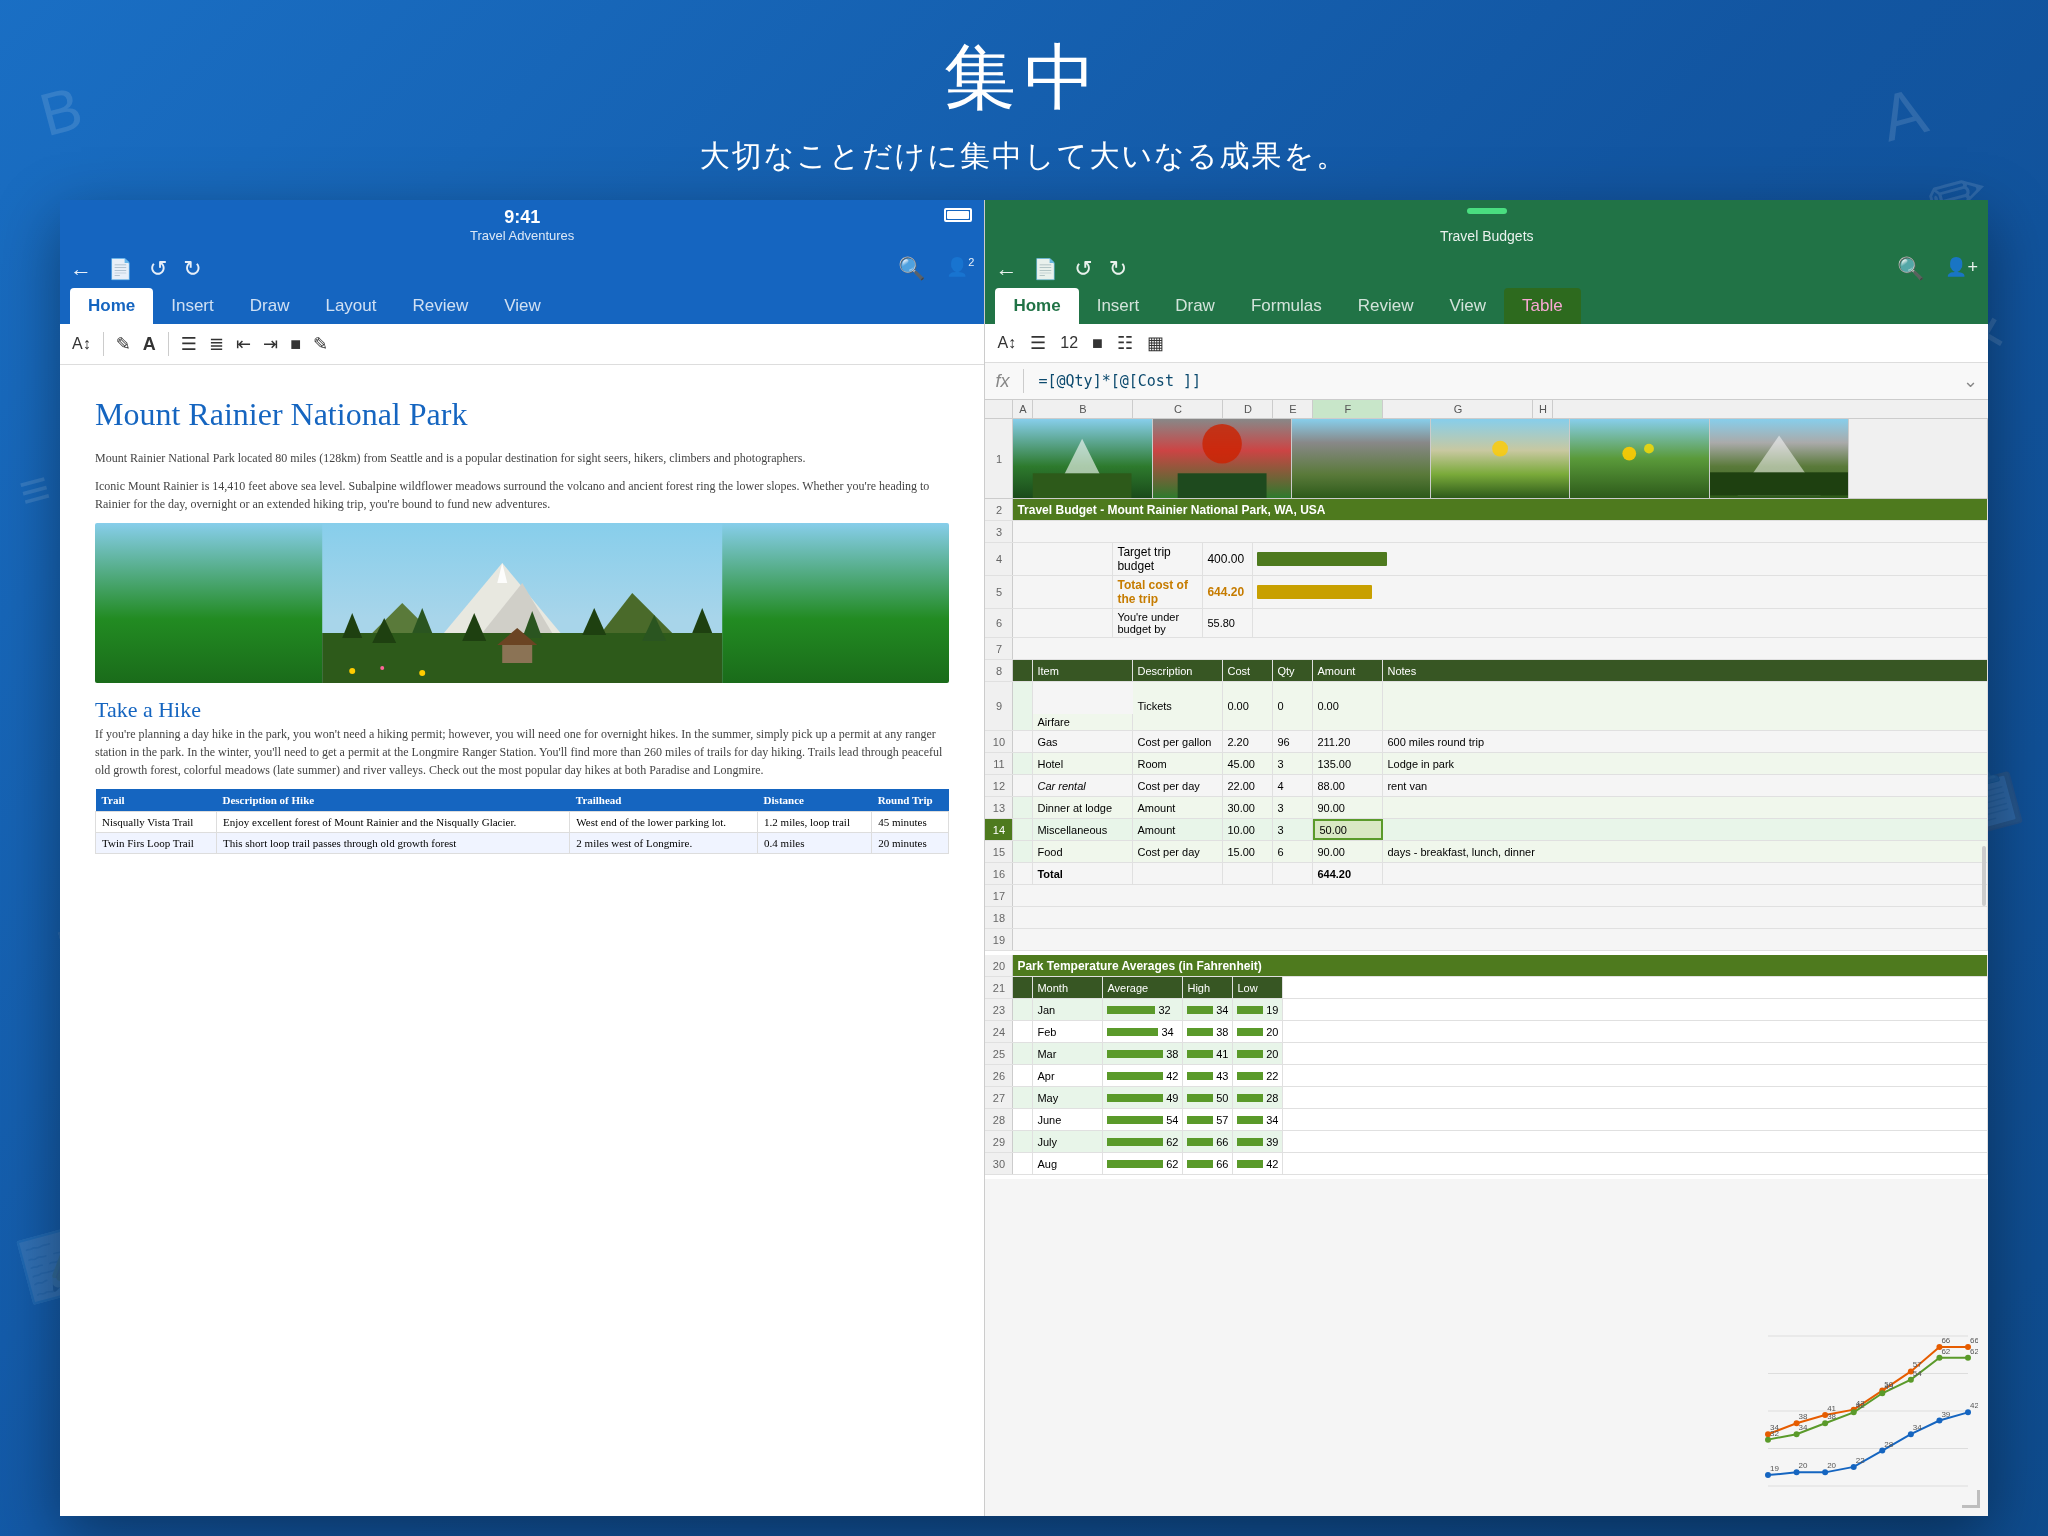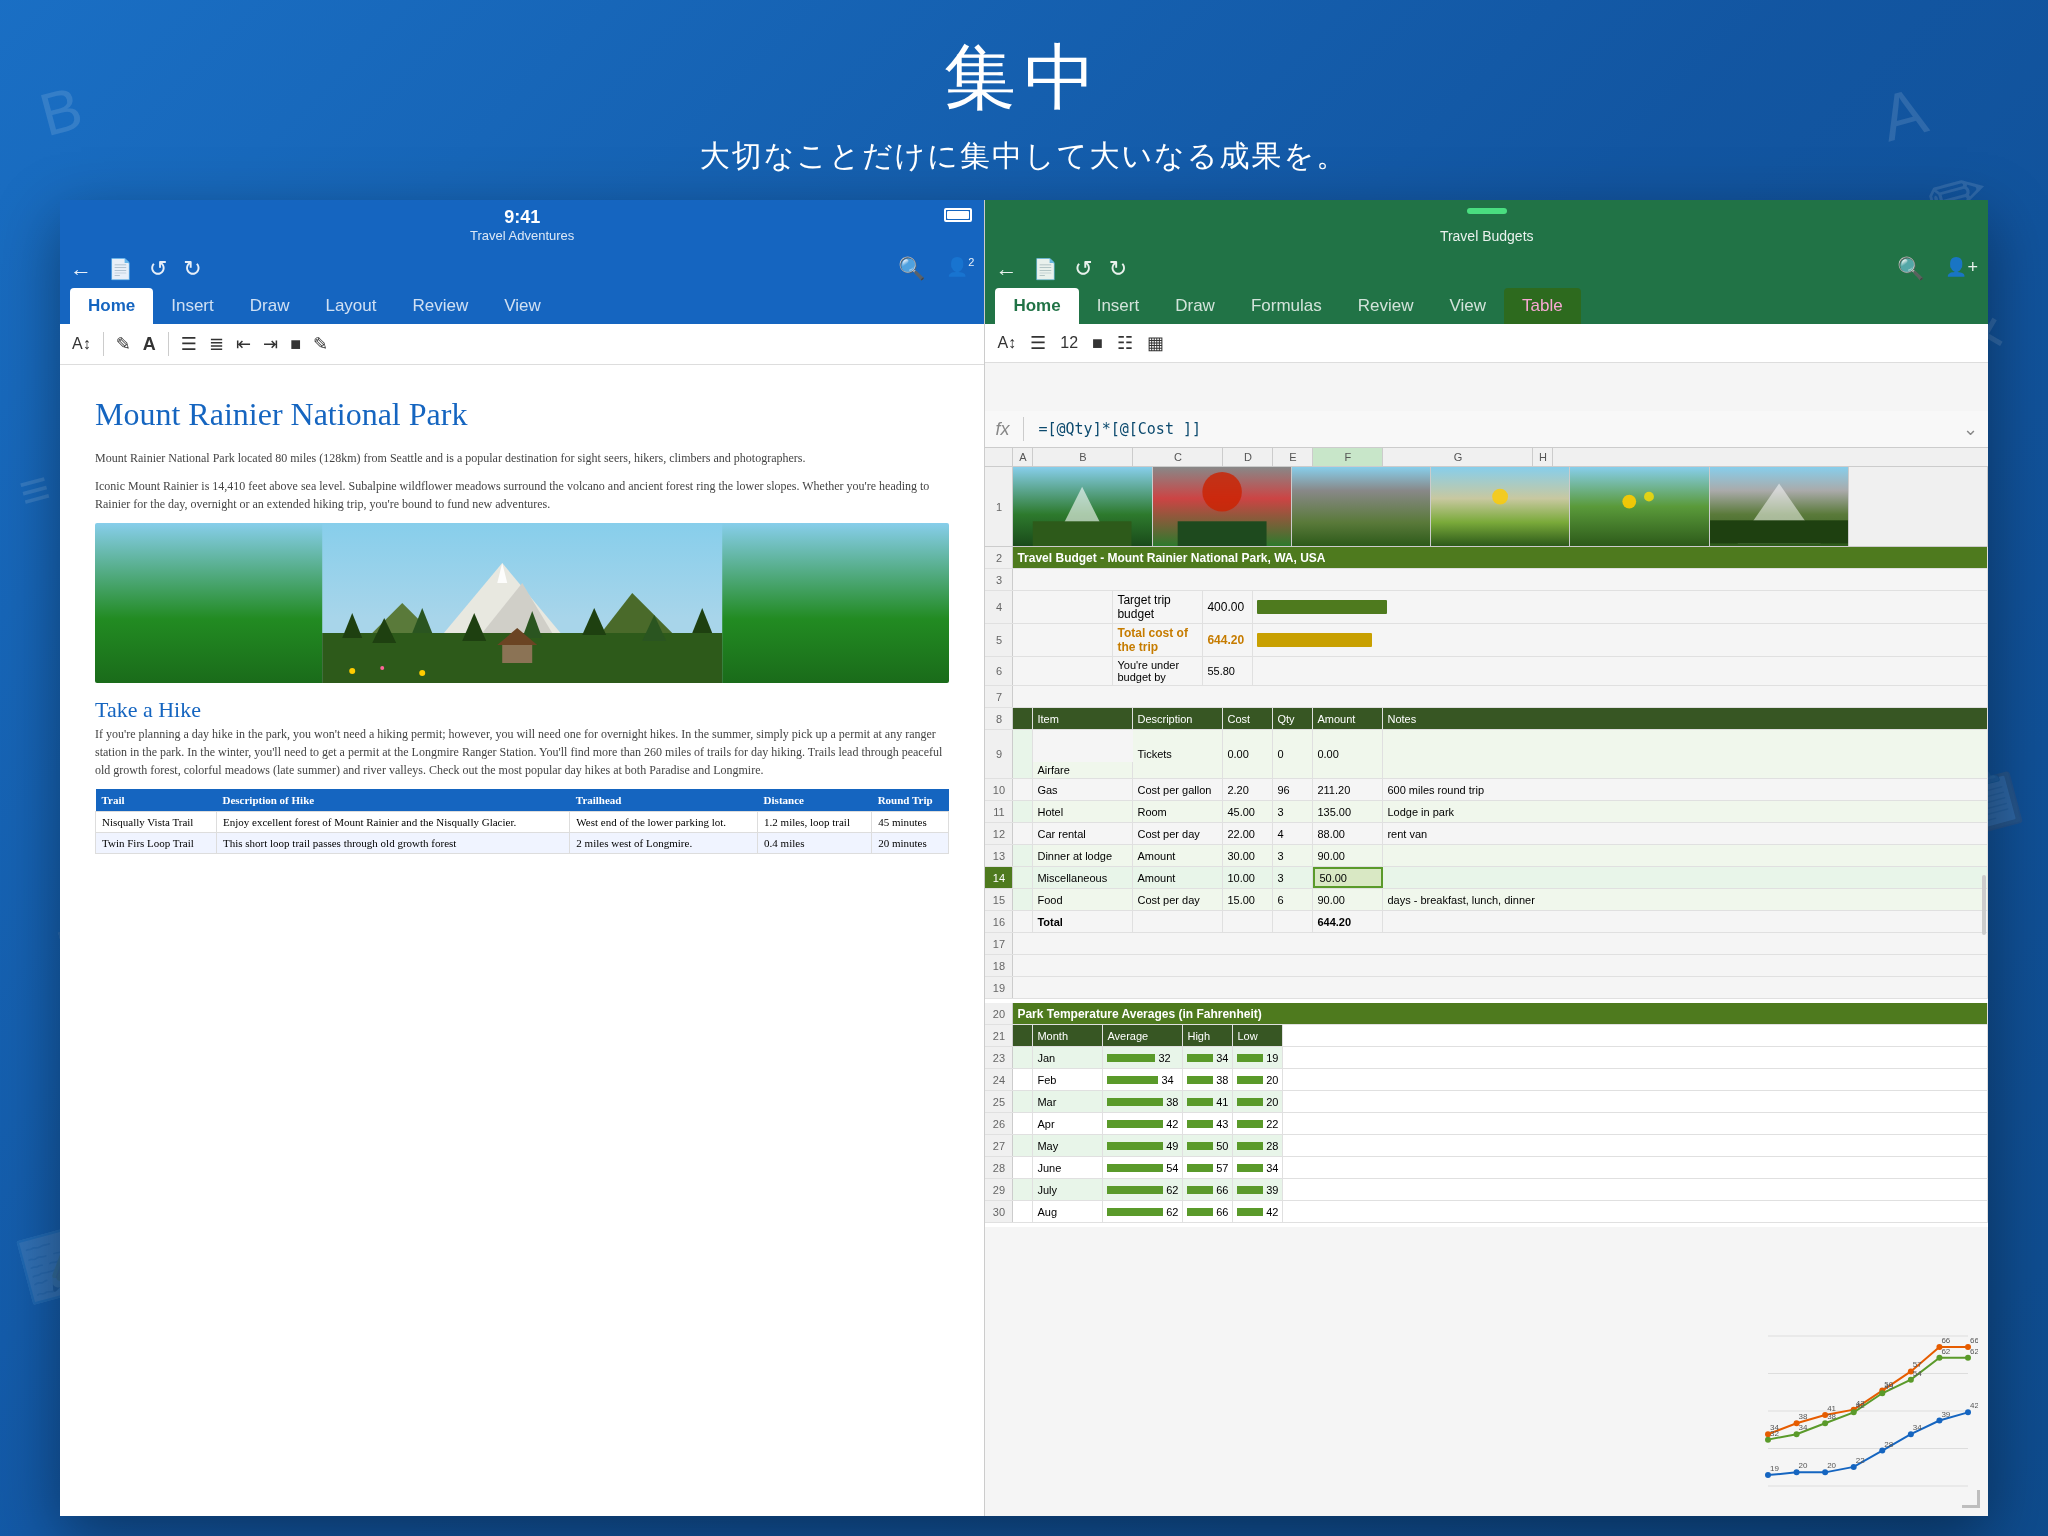--- a/index.html
+++ b/index.html
@@ -238,21 +238,20 @@
 
     
     .formula-bar {
       background: #f8f8f8;
       border-bottom: 1px solid #ccc;
       padding: 6px 10px;
       display: flex;
       align-items: center;
       gap: 14px;
       font-size: 16px;
-      margin-top: 48px;
     }
     .formula-fx {
       color: #888;
       font-style: italic;
       font-size: 18px;
     }
     .formula-input {
       flex: 1;
       font-size: 15px;
       color: #0c4a6e;
@@ -720,21 +719,21 @@
               <div class="ss-cell" style="width: 100px; font-size: 11px; background: rgb(240, 247, 236);">Hotel</div>
               <div class="ss-cell" style="width: 90px; font-size: 11px; background: rgb(240, 247, 236);">Room</div>
               <div class="ss-cell" style="width: 50px; font-size: 11px; background: rgb(240, 247, 236);">45.00</div>
               <div class="ss-cell" style="width: 40px; font-size: 11px; background: rgb(240, 247, 236);">3</div>
               <div class="ss-cell" style="width: 70px; font-size: 11px; background: rgb(240, 247, 236);">135.00</div>
               <div class="ss-cell" style="flex: 1 1 0%; font-size: 11px; background: rgb(240, 247, 236);">Lodge in park</div>
             </div>
             <div class="ss-row">
               <div class="row-num">12</div>
               <div class="ss-cell" style="width: 20px;"></div>
-              <div class="ss-cell" style="width: 100px; font-size: 11px;">Car rental</div>
+              <div class="ss-cell" style="width: 100px; font-size: 11px; font-style: italic;">Car rental</div>
               <div class="ss-cell" style="width: 90px; font-size: 11px;">Cost per day</div>
               <div class="ss-cell" style="width: 50px; font-size: 11px;">22.00</div>
               <div class="ss-cell" style="width: 40px; font-size: 11px;">4</div>
               <div class="ss-cell" style="width: 70px; font-size: 11px;">88.00</div>
               <div class="ss-cell" style="flex: 1 1 0%; font-size: 11px;">rent van</div>
             </div>
             <div class="ss-row">
               <div class="row-num">13</div>
               <div class="ss-cell" style="width: 20px; background: rgb(232, 245, 233);"></div>
               <div class="ss-cell" style="width: 100px; font-size: 11px; background: rgb(240, 247, 236);">Dinner at lodge</div>

